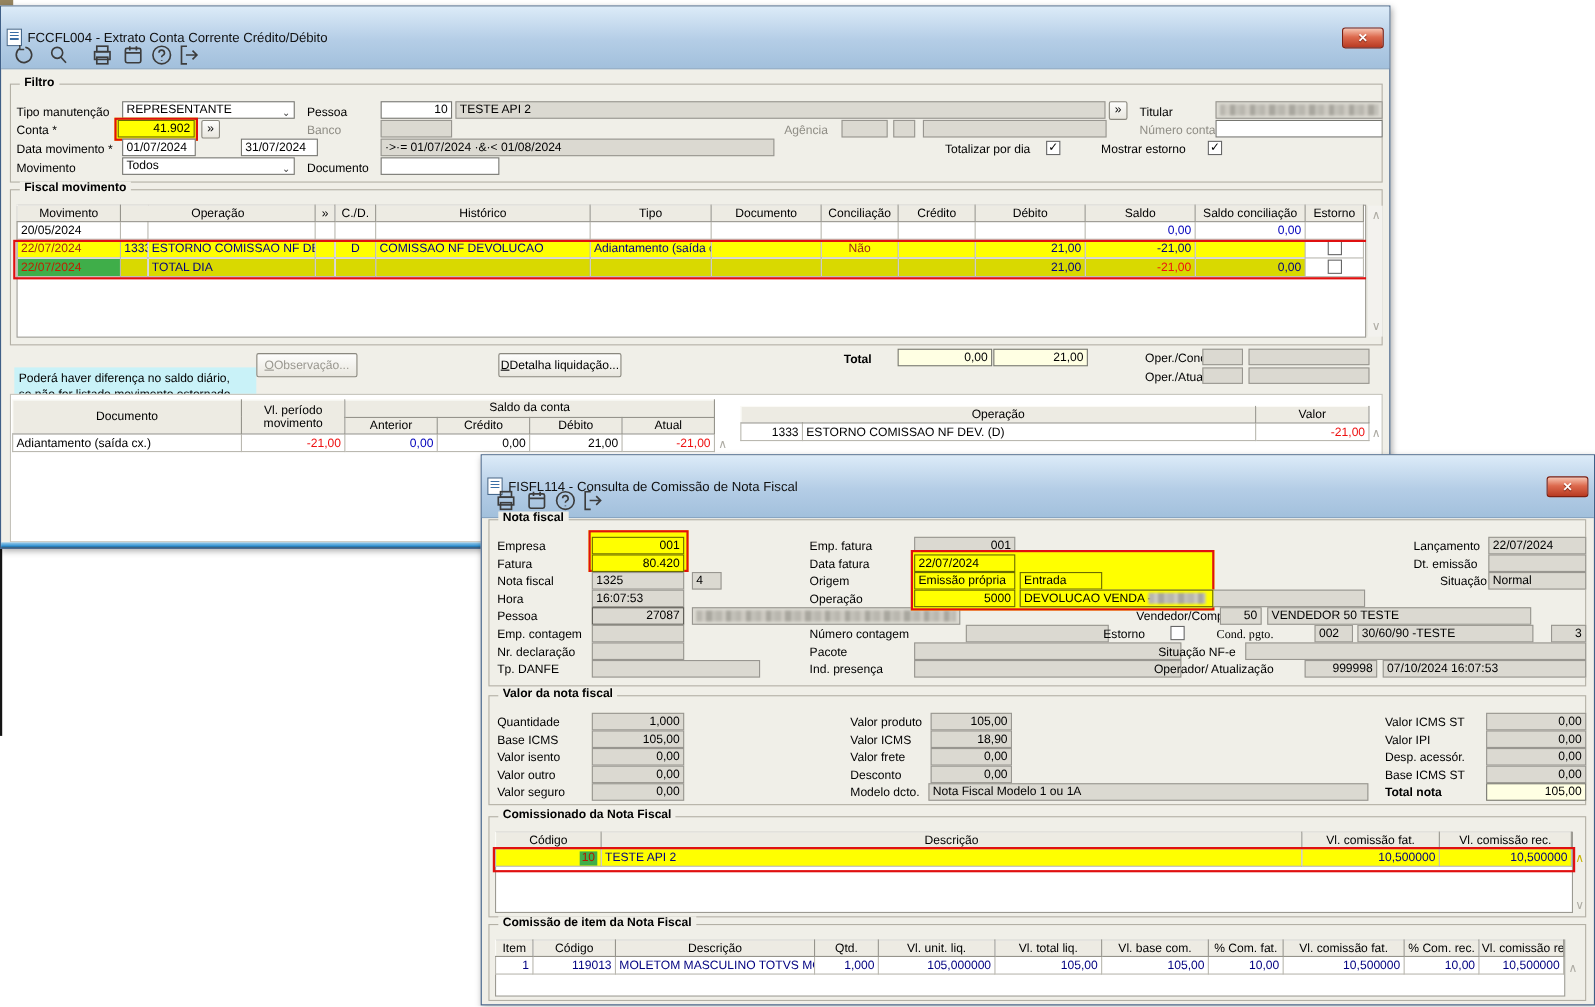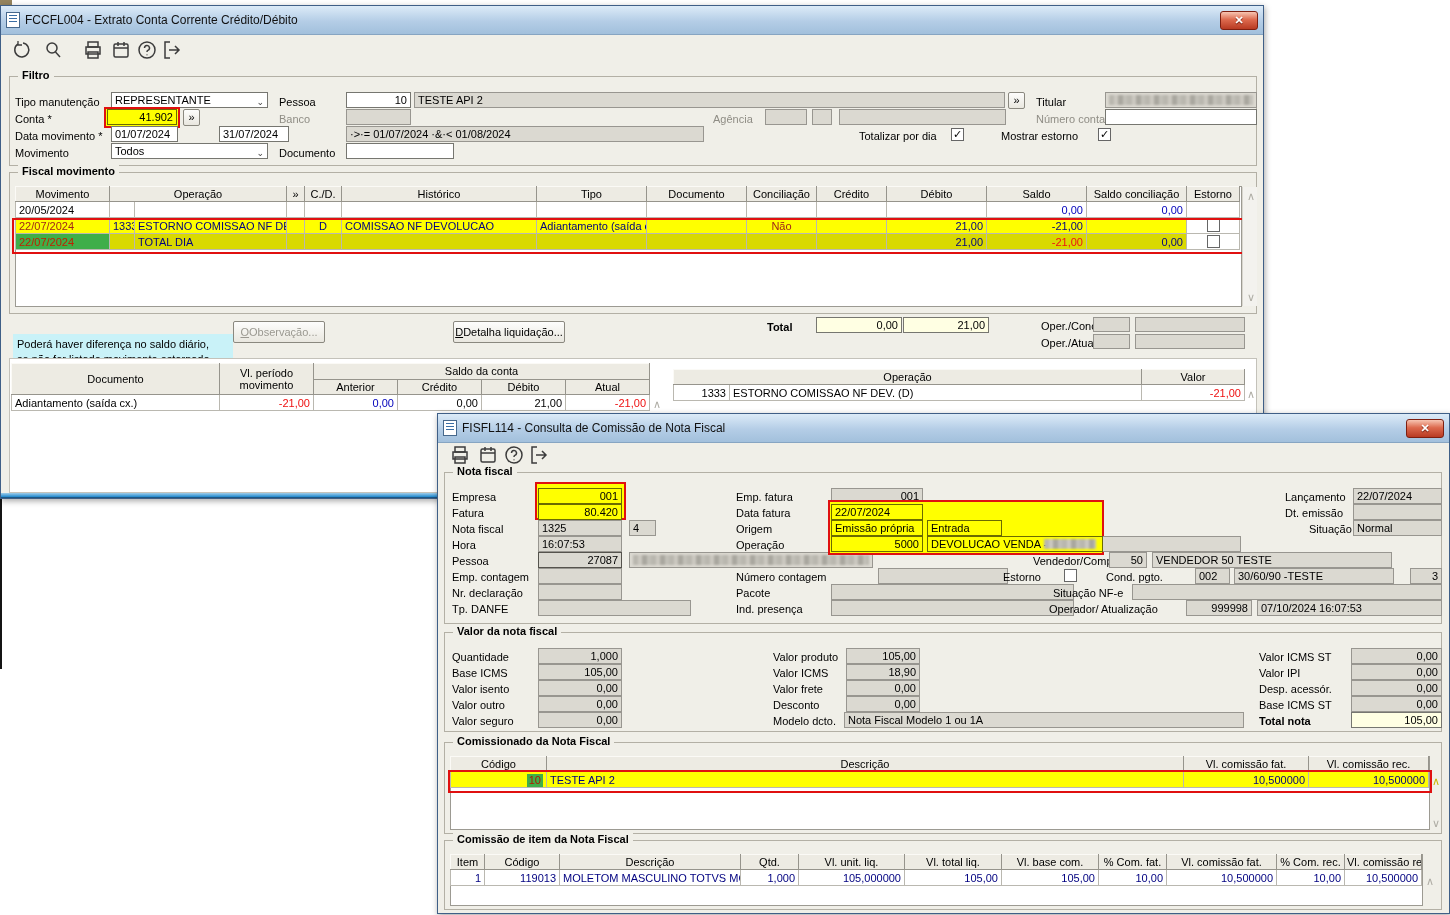--- a/index.html
+++ b/index.html
@@ -2,21 +2,21 @@
 <html><head>
 <meta charset="utf-8">
 <style>
   html,body{margin:0;padding:0;}
   body{width:1450px;height:915px;position:relative;background:#ffffff;
        font-family:"Liberation Sans",sans-serif;font-size:11px;color:#000;overflow:hidden;}
   .window{position:absolute;background:#f0efe8;border:1px solid #3f5f87;
           box-shadow:1px 2px 6px rgba(0,0,0,.35);}
   .titlebar{position:absolute;left:0;top:0;right:0;height:24px;
             background:linear-gradient(#dcebf8,#b4cde6 55%,#a2c0dc);
-            border-bottom:1px solid #87a5c2;display:flex;align-items:center;padding:2px 5px;gap:5px;}
+            border-bottom:1px solid #87a5c2;display:flex;align-items:center;padding:16px 5px;gap:5px;}
   .titletext{font-size:12px;color:#111;white-space:nowrap;}
   .doc-ic{width:12px;height:14px;background:#fff;border:1px solid #46688c;position:relative;flex:0 0 auto;}
   .doc-ic::after{content:"";position:absolute;left:2px;right:2px;top:2px;height:8px;
       background:repeating-linear-gradient(#3a6ea5 0 1px,transparent 1px 3px);}
   .close-btn{margin-left:auto;width:36px;height:17px;border:1px solid #7e1f10;border-radius:3px;
       background:linear-gradient(#f7c5b2,#dd6a4e 45%,#b83a22);color:#fff;font-weight:bold;
       display:flex;align-items:center;justify-content:center;font-size:11px;text-shadow:0 1px 1px #6b1a0c;}
   .tbicon{position:absolute;width:20px;height:20px;}
   .tbicon svg{width:20px;height:20px;stroke:#3c3c3c;fill:none;stroke-width:1.5;}
   .l{position:absolute;white-space:nowrap;line-height:14px;}
@@ -384,21 +384,21 @@
   <span class="l" style="left:298px;top:172px;">Pacote</span>
   <div class="f g" style="left:393px;top:170px;width:243px;"></div>
   <span class="l" style="left:298px;top:188px;">Ind. presença</span>
   <div class="f g" style="left:393px;top:186px;width:243px;"></div>
 
   <span class="l" style="left:595px;top:140px;">Vendedor/Compr.</span>
   <div class="f g r" style="left:671px;top:138px;width:38px;">50</div>
   <div class="f g" style="left:714px;top:138px;width:240px;">VENDEDOR 50 TESTE</div>
   <span class="l" style="left:565px;top:156px;">Estorno</span>
   <span class="cb" style="left:626px;top:155px;"></span>
-  <span class="l" style="left:668px;top:156px;">Cond. pgto.</span>
+  <span class="l" style="left:668px;top:156px;font-family:Liberation Serif, serif;">Cond. pgto.</span>
   <div class="f g" style="left:757px;top:154px;width:35px;">002</div>
   <div class="f g" style="left:796px;top:154px;width:160px;">30/60/90 -TESTE</div>
   <div class="f g r" style="left:972px;top:154px;width:32px;">3</div>
   <span class="l" style="left:615px;top:172px;">Situação NF-e</span>
   <div class="f g" style="left:694px;top:170px;width:310px;"></div>
   <span class="l" style="left:611px;top:188px;">Operador/ Atualização</span>
   <div class="f g r" style="left:748px;top:186px;width:66px;">999998</div>
   <div class="f g" style="left:819px;top:186px;width:185px;">07/10/2024 16:07:53</div>
 
   <span class="l" style="left:847px;top:76px;">Lançamento</span>

